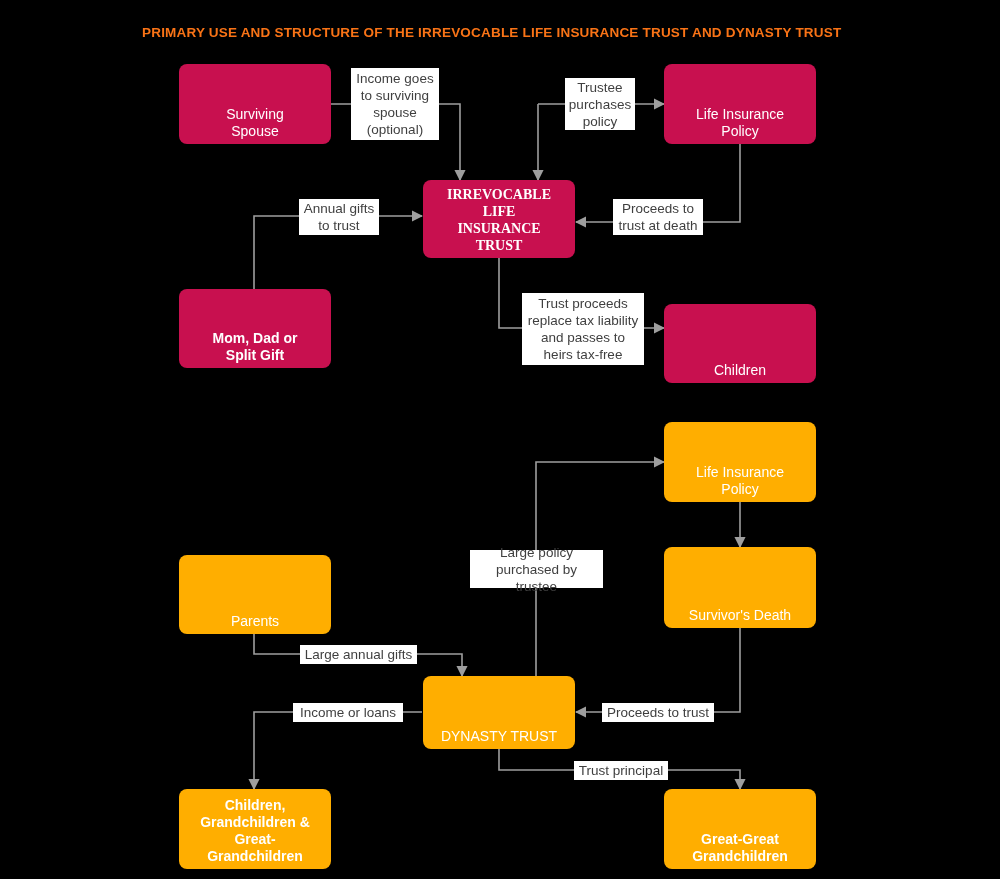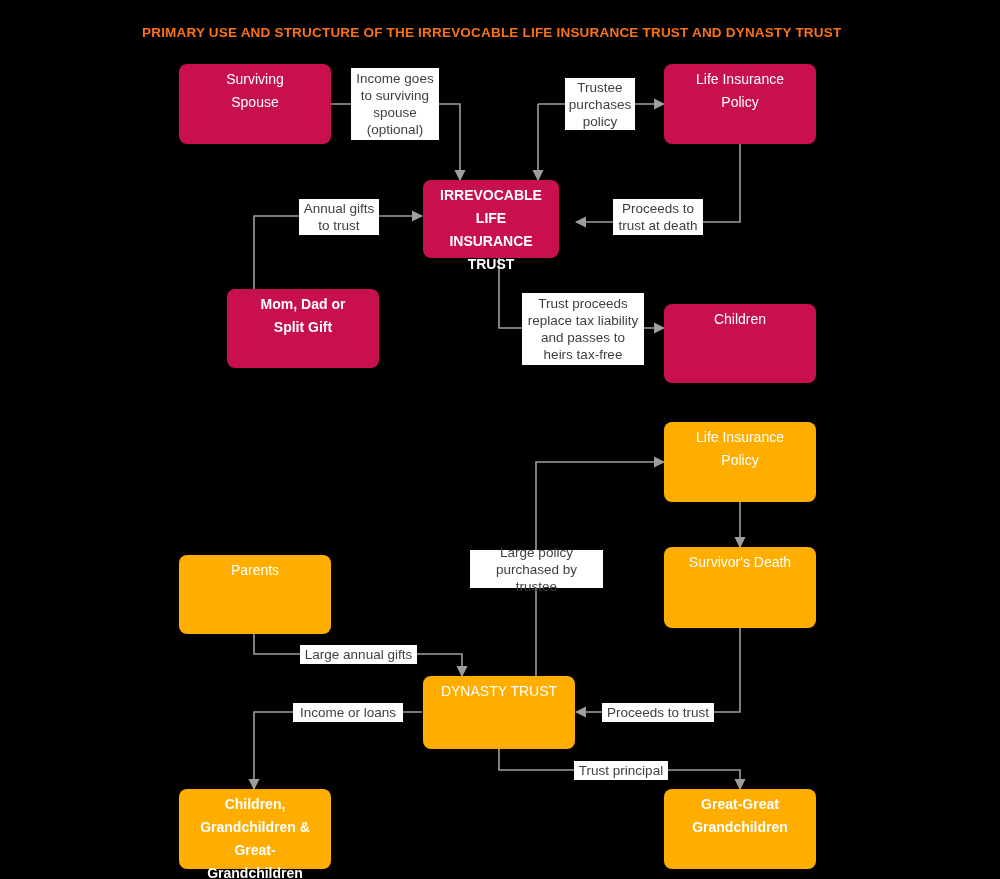--- a/index.html
+++ b/index.html
@@ -29,27 +29,27 @@
     color: #f97316;
     font-size: 13.5px;
     font-weight: bold;
     letter-spacing: 0.2px;
     text-align: left;
     white-space: nowrap;
   }
   .node {
     position: absolute;
     display: flex;
-    align-items: flex-start;
+    align-items: flex-end;
     justify-content: center;
     text-align: center;
     border-radius: 8px;
     color: #ffffff;
     font-size: 14px;
-    line-height: 23px;
+    line-height: 17px;
     padding: 4px 16px;
   }
   .node.crimson { background: #c8104f; }
   .node.amber   { background: #ffae00; }
   .node.bold    { font-weight: bold; }
   .node .label  { width: 100%; white-space: pre-line; }
 
   .edge-label {
     position: absolute;
     background: #ffffff;
@@ -108,26 +108,26 @@
   <div class="node crimson" style="left:179px; top:64px; width:152px; height:80px;">
     <span class="label">Surviving
 Spouse</span>
   </div>
 
   <div class="node crimson" style="left:664px; top:64px; width:152px; height:80px;">
     <span class="label">Life Insurance
 Policy</span>
   </div>
 
-  <div class="node crimson bold" style="left:423px; top:180px; width:136px; height:78px;">
+  <div class="node crimson bold" style="left:423px; top:180px; width:152px; height:78px;font-family:Liberation Serif, serif;">
     <span class="label">IRREVOCABLE LIFE
 INSURANCE TRUST</span>
   </div>
 
-  <div class="node crimson bold" style="left:179px; top:289px; width:152px; height:79px;margin-left:48px;">
+  <div class="node crimson bold" style="left:179px; top:289px; width:152px; height:79px;">
     <span class="label">Mom, Dad or
 Split Gift</span>
   </div>
 
   <div class="node crimson" style="left:664px; top:289px; width:152px; height:79px;margin-top:15px;">
     <span class="label">Children</span>
   </div>
 
   <div class="edge-label" style="left:351px; top:68px; width:88px; height:72px;">Income goes
 to surviving

